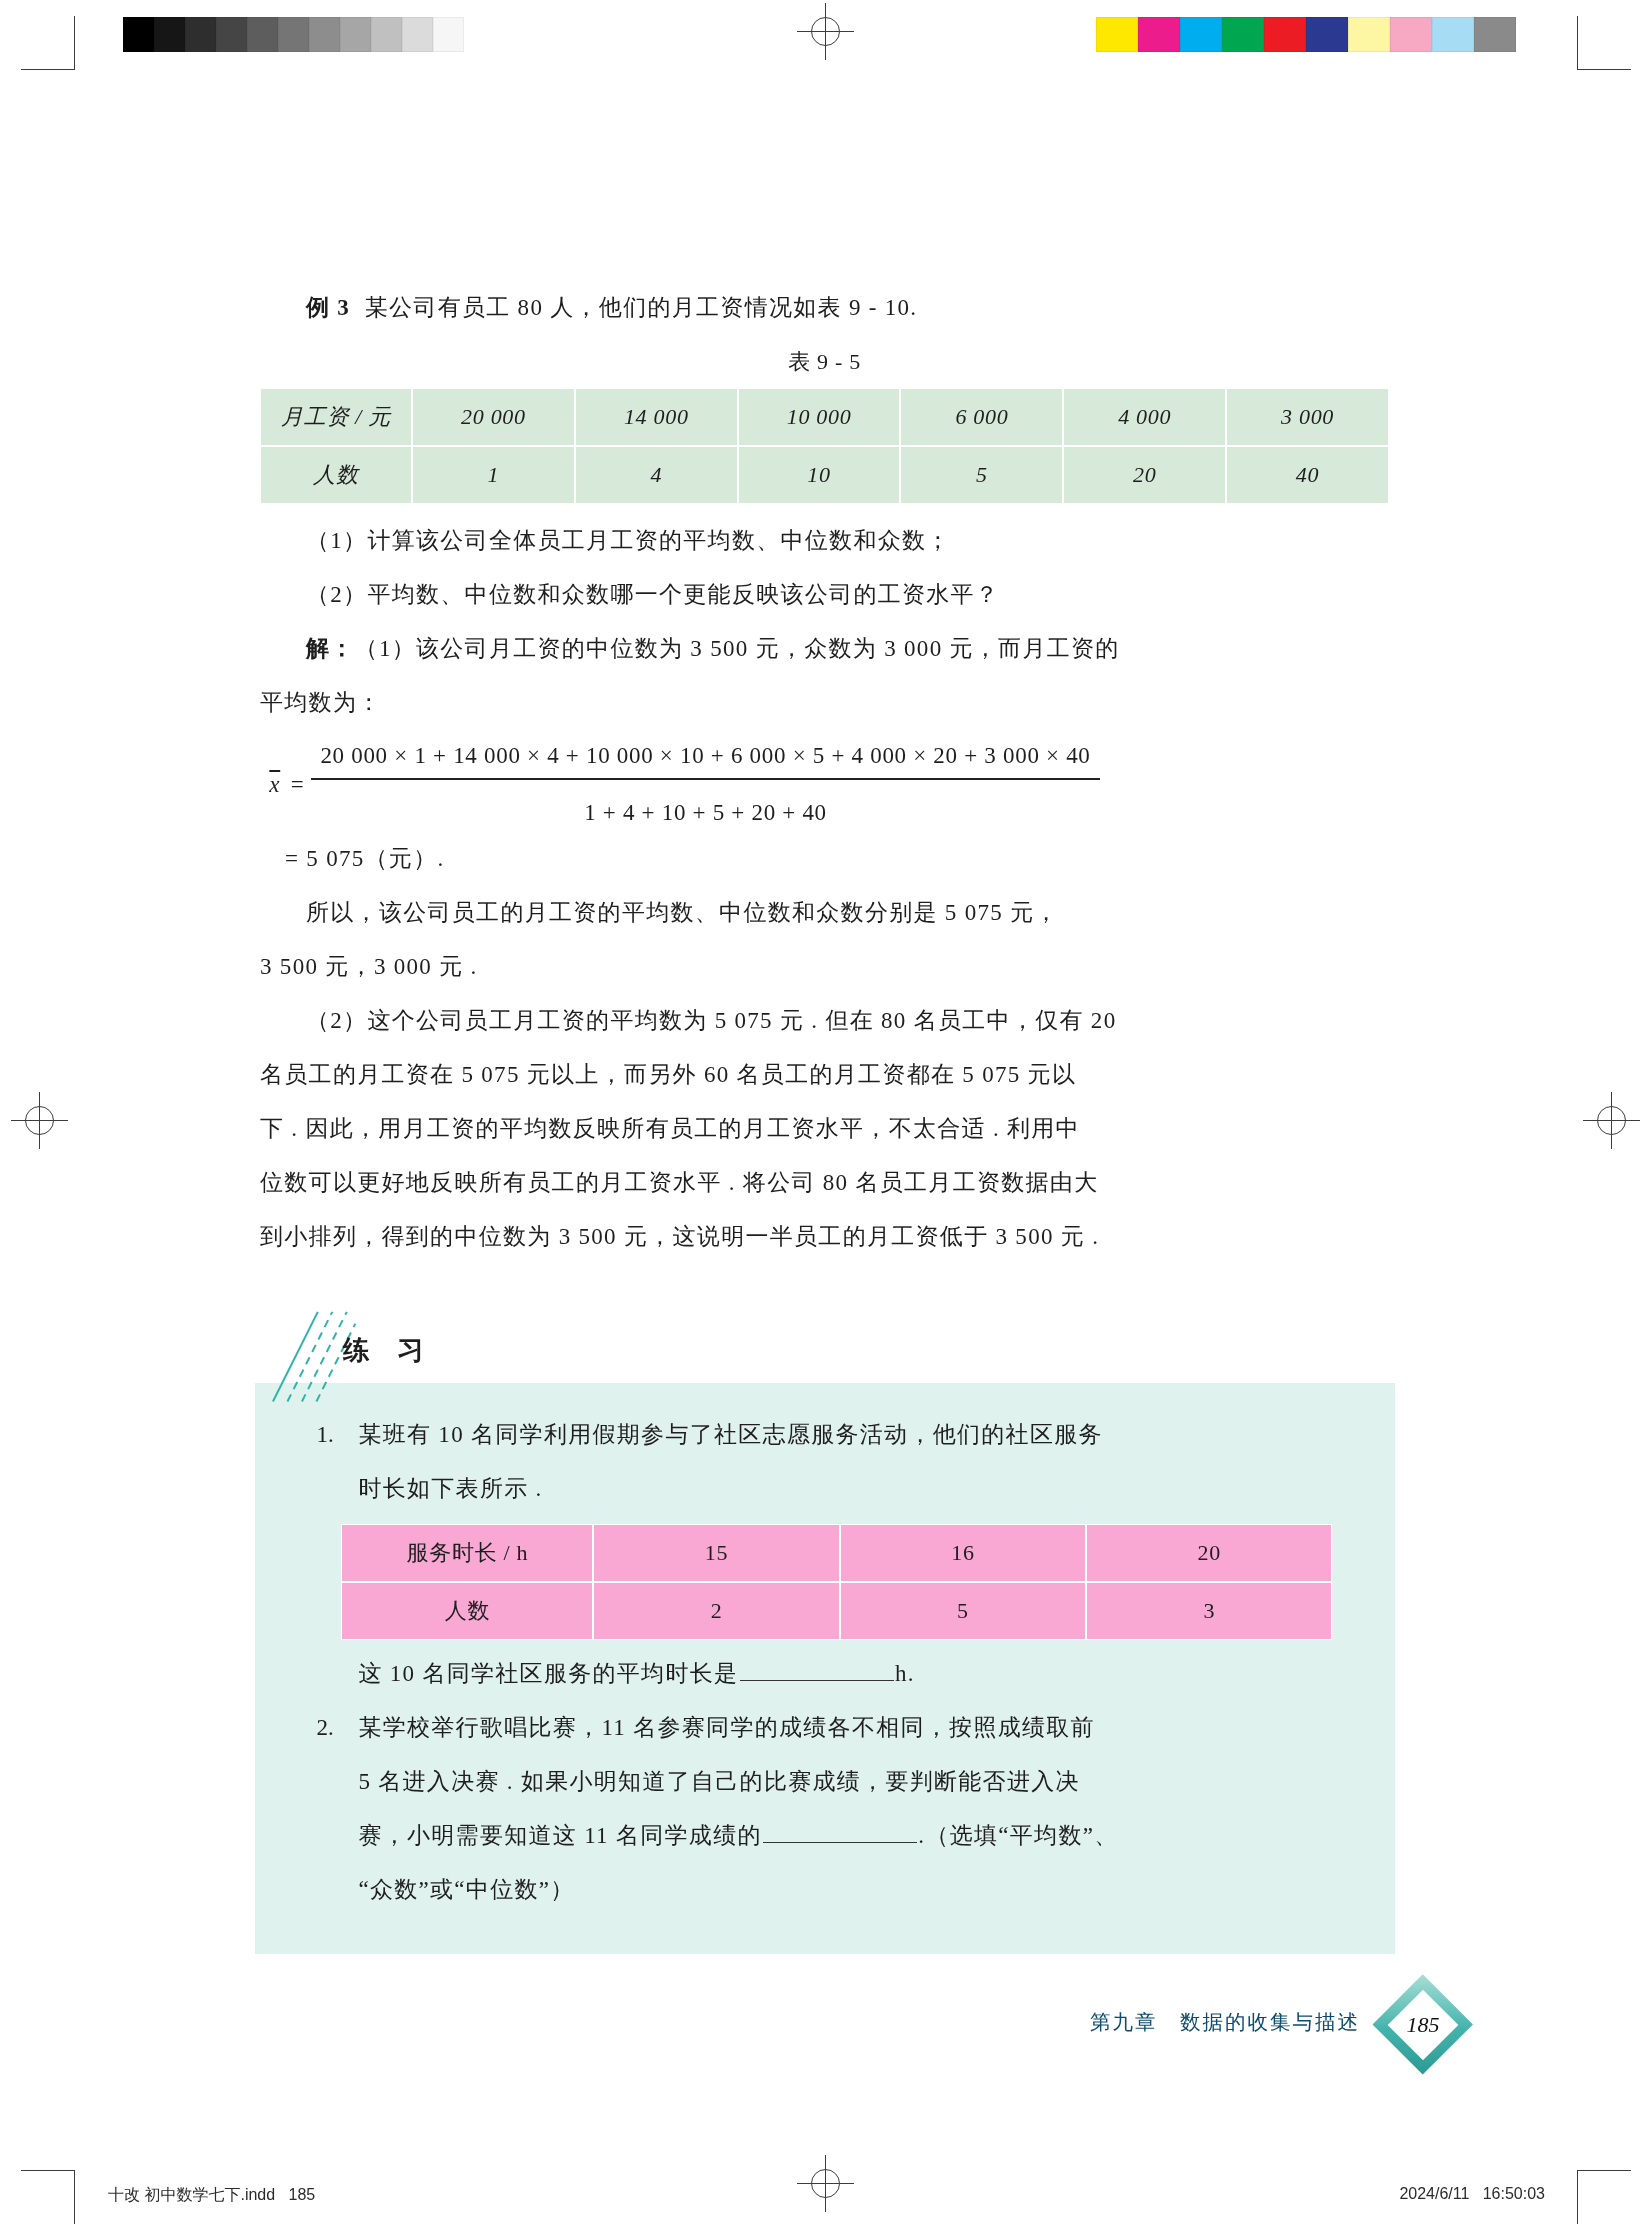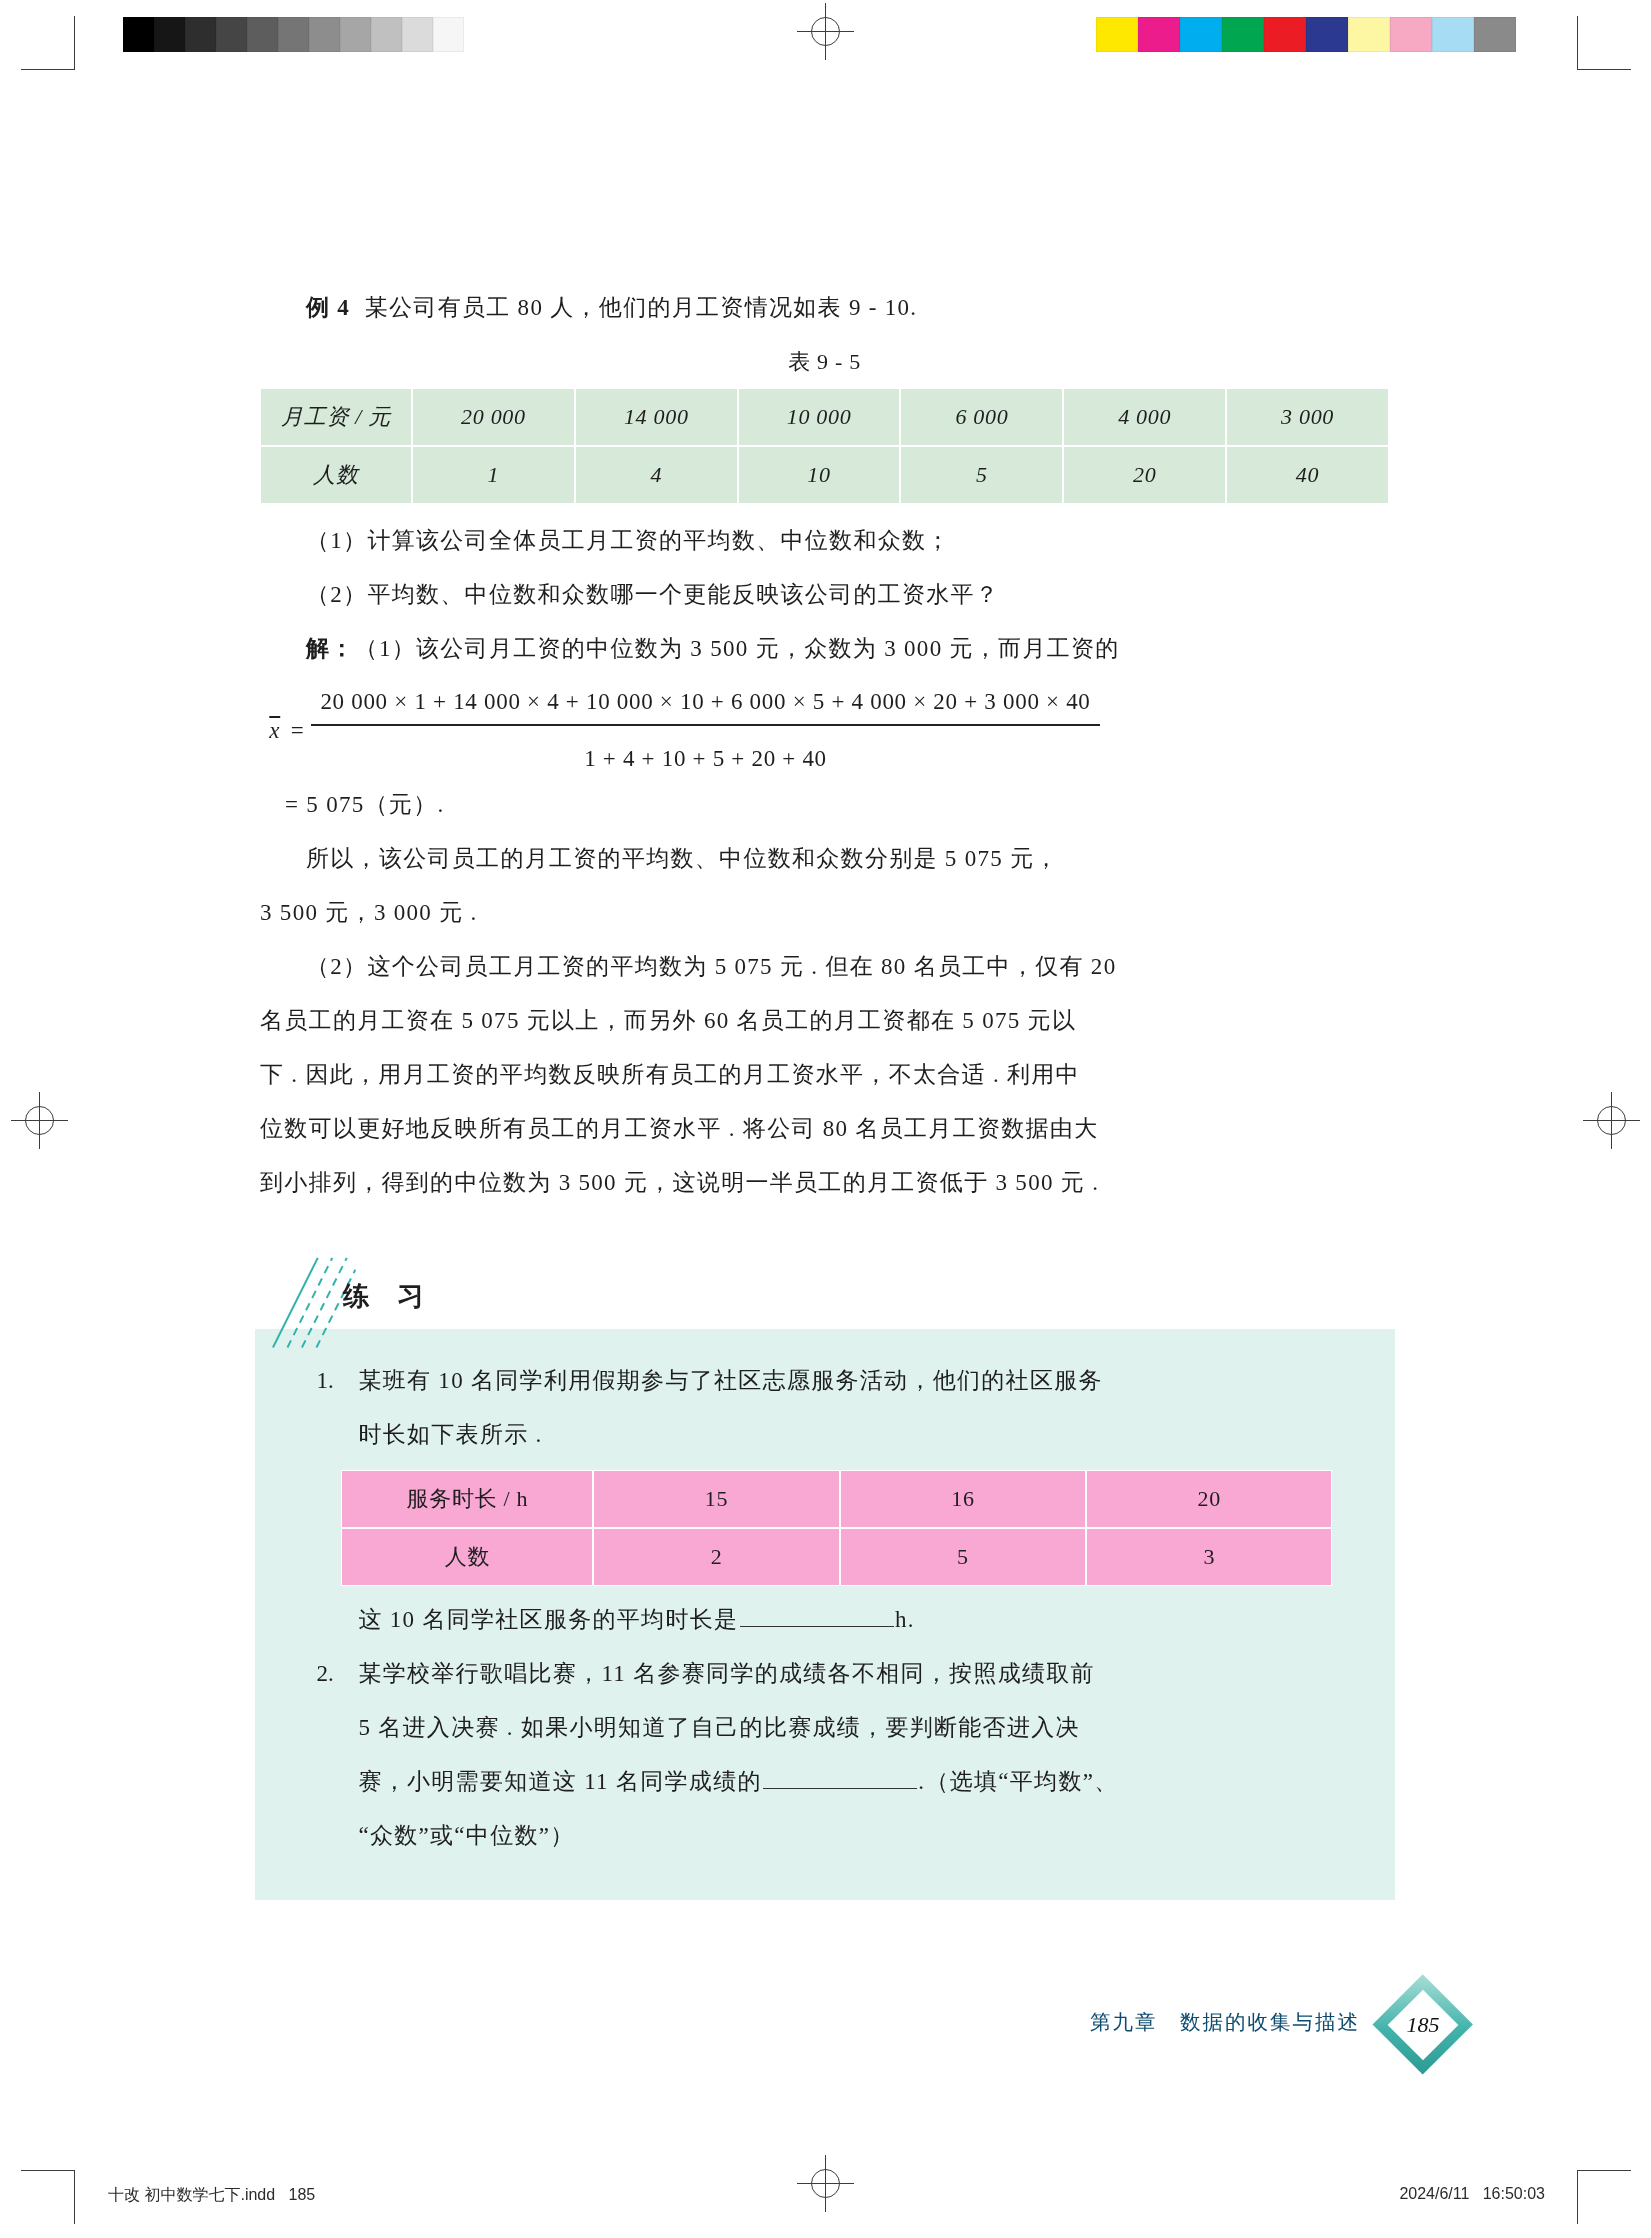--- a/index.html
+++ b/index.html
@@ -133,21 +133,21 @@
   </div>
 
 <div class="corner tl"></div>
 <div class="corner tr"></div>
 <div class="corner bl"></div>
 <div class="corner br"></div>
 
 <div class="content">
 
   <div class="line indent">
-    <span class="bold">例 4</span><span class="label-gap"></span><span>某公司有员工 80 人，他们的月工资情况如表 9 - 10.</span>
+    <span class="bold">例 3</span><span class="label-gap"></span><span>某公司有员工 80 人，他们的月工资情况如表 9 - 10.</span>
   </div>
 
   <div class="tbl-caption">表 9 - 5</div>
 
   <table class="green-table salary">
     <tbody>
         <tr>
       <td class="c0">月工资 / 元</td>
       <td>20 000</td>
       <td>14 000</td>
@@ -167,20 +167,21 @@
     </tr>
   </tbody>
     </table>
 
   <div class="line indent">（1）计算该公司全体员工月工资的平均数、中位数和众数；</div>
   <div class="line indent">（2）平均数、中位数和众数哪一个更能反映该公司的工资水平？</div>
 
   <div class="line indent">
     <span class="bold">解：</span><span>（1）该公司月工资的中位数为 3 500 元，众数为 3 000 元，而月工资的</span>
   </div>
+  <div class="line">平均数为：</div>
 
   <div class="formula">
     <span class="xbar">x</span>
     <span class="eq">=</span>
     <span class="frac">
       <span class="num">20 000 × 1 + 14 000 × 4 + 10 000 × 10 + 6 000 × 5 + 4 000 × 20 + 3 000 × 40</span>
       <span class="den">1 + 4 + 10 + 5 + 20 + 40</span>
     </span>
   </div>
   <div class="line formula-result">= 5 075（元）.</div>

